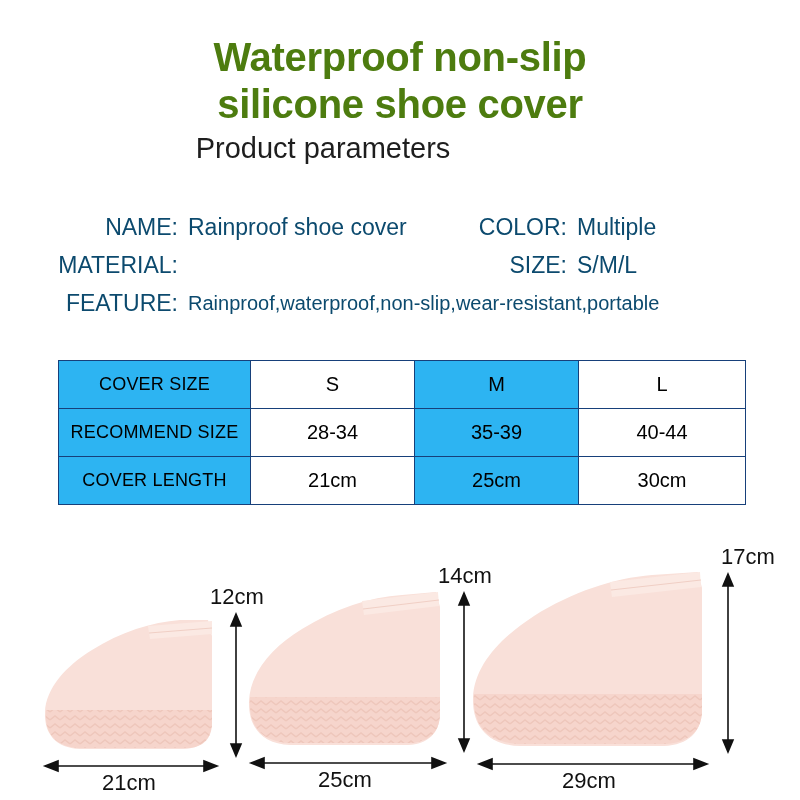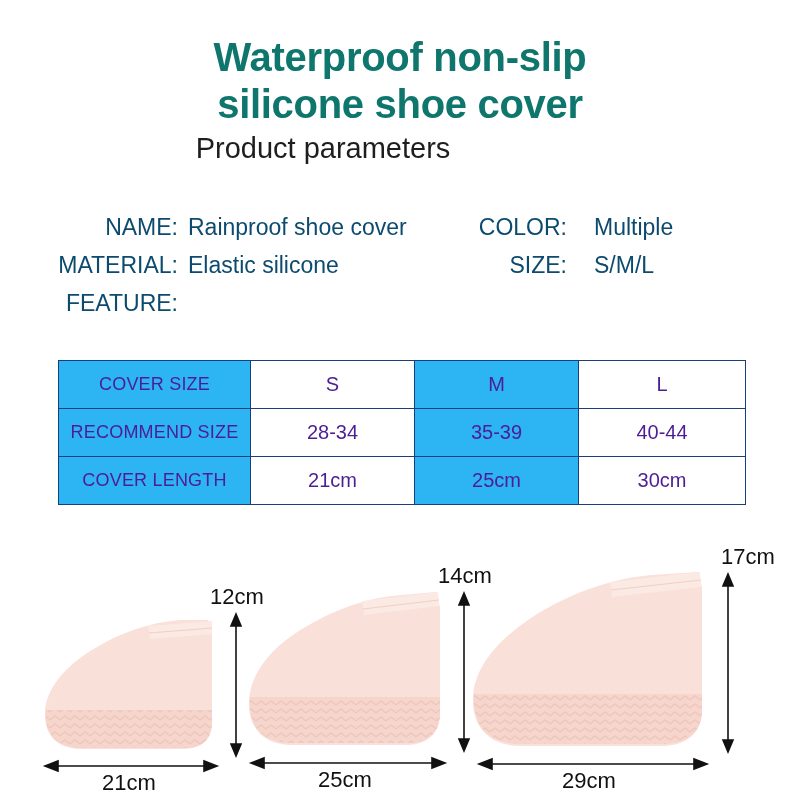--- a/index.html
+++ b/index.html
@@ -15,21 +15,21 @@
     background: #ffffff;
   }
 
   
   .title-block {
     position: absolute;
     top: 34px; left: 0; width: 800px;
     text-align: center;
   }
   .title-line {
-    color: #0f766e;
+    color: #4d7c0f;
     font-size: 40px;
     font-weight: bold;
     line-height: 47px;
     letter-spacing: -0.3px;
   }
   .subtitle {
     position: absolute;
     top: 131px; left: 0; width: 646px;
     text-align: center;
     color: #1e1e1e;
@@ -53,21 +53,21 @@
   }
   .spec-val-left {
     position: absolute; left: 188px;
     text-align: left;
   }
   .spec-lbl-right {
     position: absolute; left: 380px; width: 187px;
     text-align: right;
   }
   .spec-val-right {
-    position: absolute; left: 594px;
+    position: absolute; left: 577px;
     text-align: left;
   }
   .spec-val-wide {
     position: absolute; left: 188px;
     font-size: 20px;
     text-align: left;
   }
 
   
   .size-table {
@@ -76,21 +76,21 @@
     width: 687px;
     border-collapse: collapse;
     table-layout: fixed;
   }
   .size-table td {
     border: 1px solid #17407a;
     height: 48px;
     text-align: center;
     vertical-align: middle;
     font-size: 20px;
-    color: #4c1d95;
+    color: #000000;
     background: #ffffff;
   }
   .size-table td.hl { background: #2db4f2; }
   .size-table td.lbl {
     background: #2db4f2;
     font-size: 18px;
     letter-spacing: 0.2px;
   }
   .col-lbl { width: 192px; }
   .col-s   { width: 164px; }
@@ -125,26 +125,26 @@
 
   <div class="specs">
     <div class="spec-row">
       <span class="spec-lbl-left">NAME:</span>
       <span class="spec-val-left">Rainproof shoe cover</span>
       <span class="spec-lbl-right">COLOR:</span>
       <span class="spec-val-right">Multiple</span>
     </div>
     <div class="spec-row">
       <span class="spec-lbl-left">MATERIAL:</span>
-      <span class="spec-val-left">Elastic silicone</span>
       <span class="spec-lbl-right">SIZE:</span>
       <span class="spec-val-right">S/M/L</span>
     </div>
     <div class="spec-row">
       <span class="spec-lbl-left">FEATURE:</span>
+      <span class="spec-val-wide">Rainproof,waterproof,non-slip,wear-resistant,portable</span>
     </div>
   </div>
 
   <table class="size-table">
     <tbody>
         <tr>
       <td class="lbl col-lbl">COVER SIZE</td>
       <td class="col-s">S</td>
       <td class="hl col-m">M</td>
       <td class="col-l">L</td>

